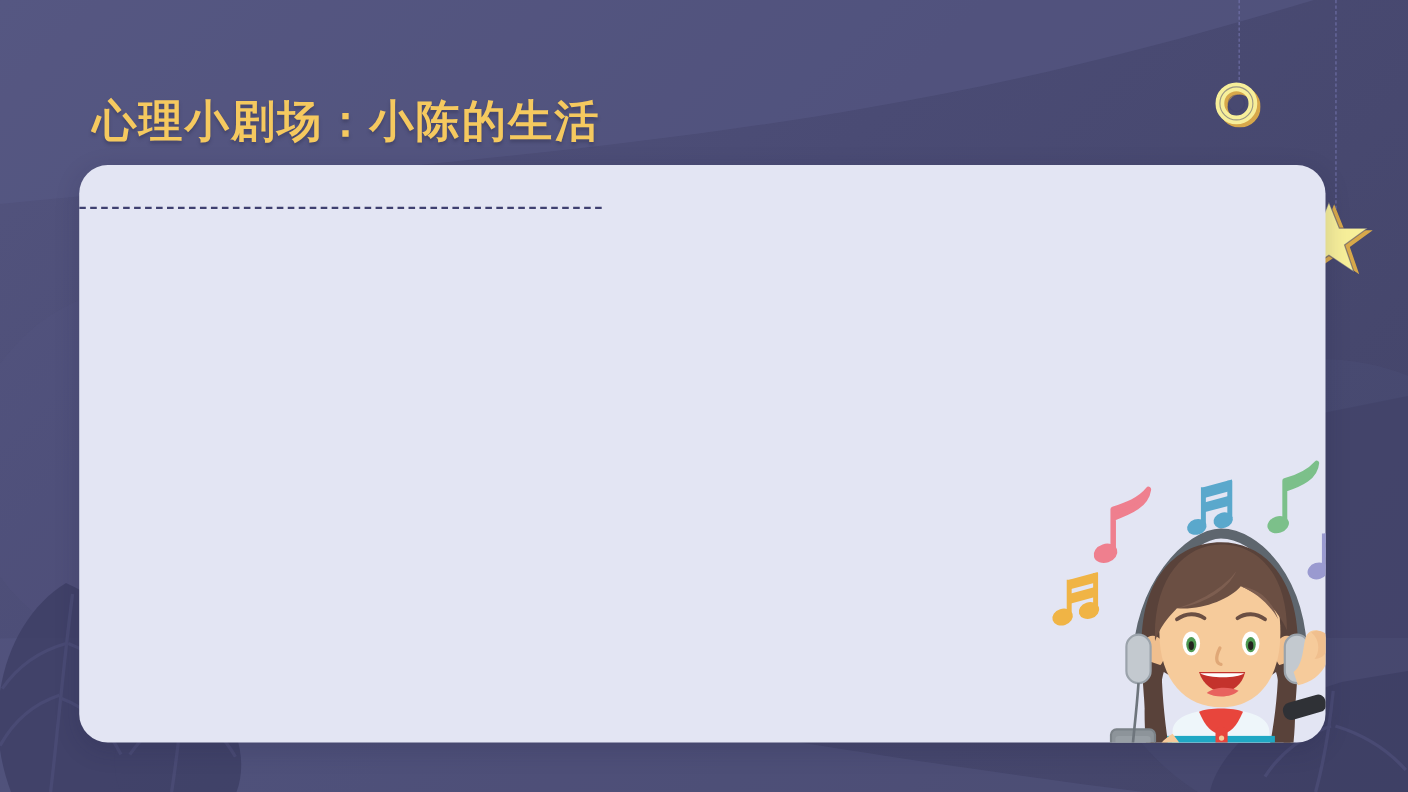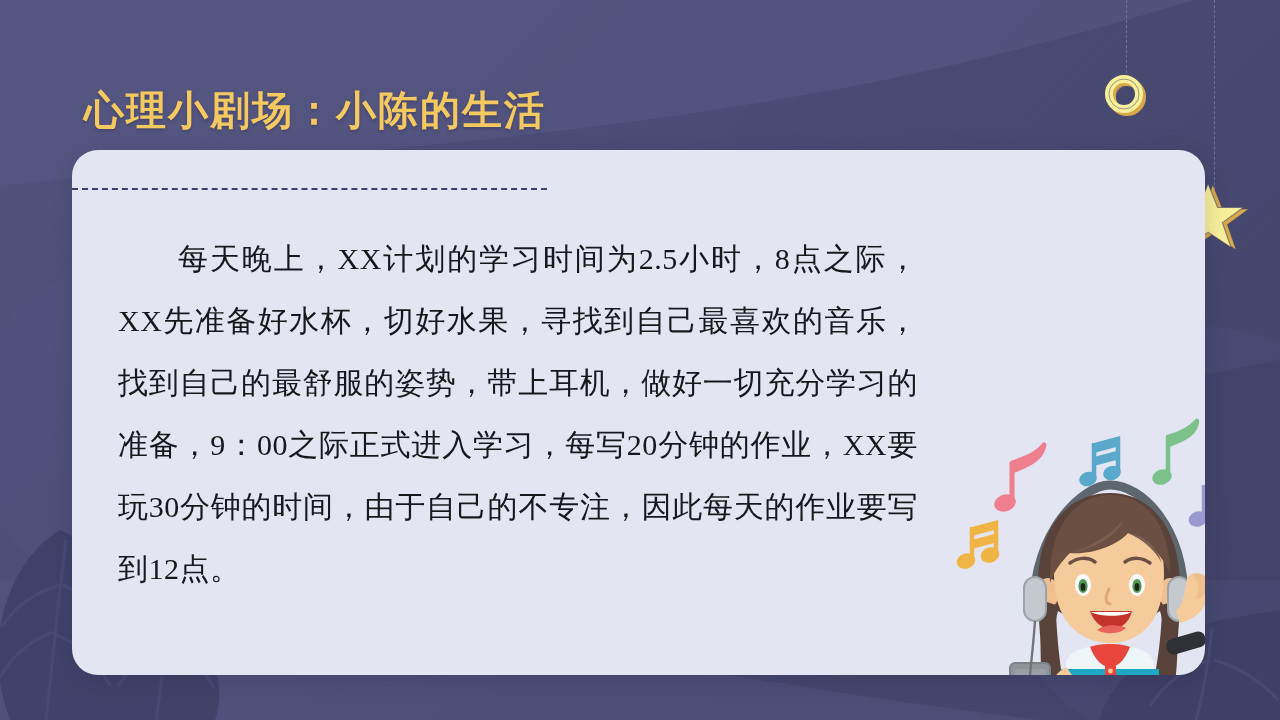--- a/index.html
+++ b/index.html
@@ -176,21 +176,20 @@
   <svg class="star" viewBox="0 0 80 80">
     <polygon points="43,8 53,33 80,33 58,49 67,75 43,59 19,75 28,49 6,33 33,33" fill="#d7a84a"></polygon>
     <polygon points="38,6 48,31 75,31 53,47 62,73 38,57 14,73 23,47 1,31 28,31" fill="#f7ef9a" stroke="#3f4070" stroke-width="1.2" stroke-opacity="0.55"></polygon>
   </svg>
 
   <div class="title">心理小剧场：小陈的生活</div>
 
   <div class="card">
     <div class="card-dash"></div>
 
-    <div class="body-text">每天晚上，XX计划的学习时间为2.5小时，8点之际，XX先准备好水杯，切好水果，寻找到自己最喜欢的音乐，找到自己的最舒服的姿势，带上耳机，做好一切充分学习的准备，9：00之际正式进入学习，每写20分钟的作业，XX要玩30分钟的时间，由于自己的不专注，因此每天的作业要写到12点。</div>
 
     <svg class="illo" viewBox="0 0 300 410">
 
       <g>
         <path d="M60,48 L60,86 M60,48 C72,44 84,40 92,30 C90,44 76,50 60,56 Z" stroke="#ef7f8e" stroke-width="5" fill="#ef7f8e" stroke-linejoin="round"></path>
         <ellipse cx="53" cy="88" rx="11" ry="8.5" fill="#ef7f8e" transform="rotate(-18 53 88)"></ellipse>
       </g>
 
       <g>
         <path d="M142,28 L142,62 M166,22 L166,56" stroke="#5aa8cc" stroke-width="4.5" fill="none"></path>

